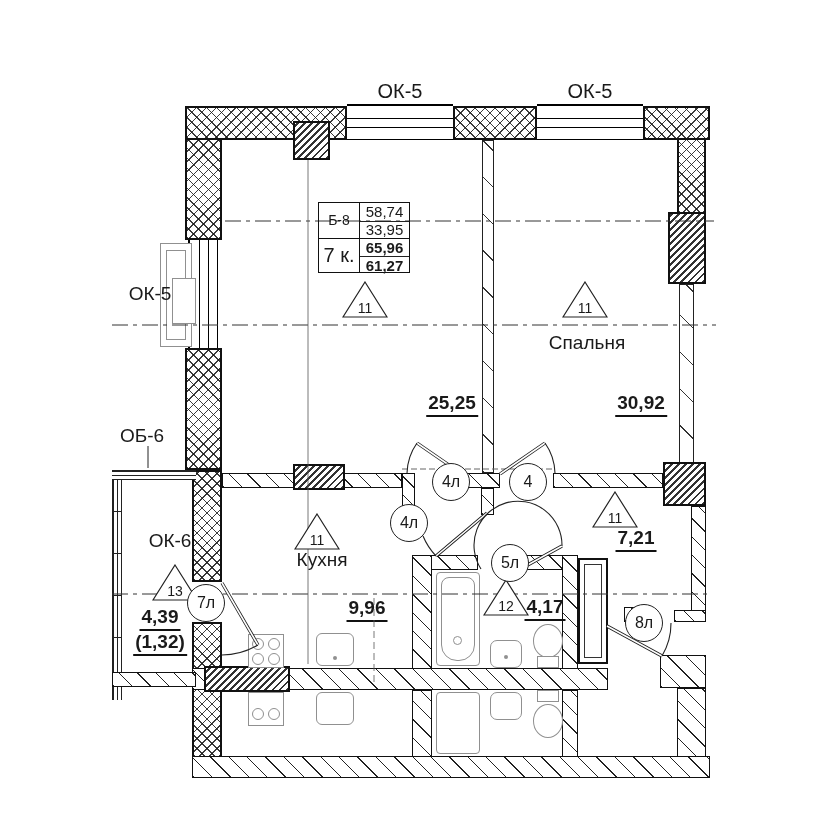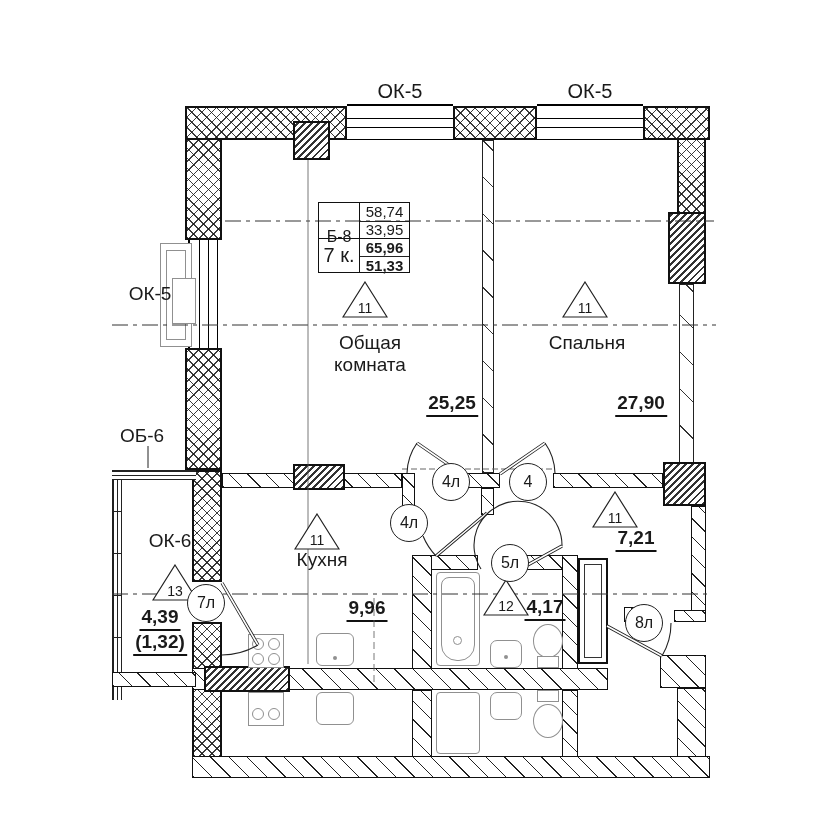--- a/index.html
+++ b/index.html
@@ -180,29 +180,25 @@
     <path d="M607 626 L662 656" stroke="#fff" stroke-width="1.6" fill="none"></path>
     <path d="M662 656 A64 64 0 0 0 671 623" stroke="#222" stroke-width="1.1" fill="none"></path>
   </svg>
 
   <div class="lbl" style="left:400px;top:80px">ОК-5</div>
   <div class="lbl" style="left:590px;top:80px">ОК-5</div>
   <div class="lbl" style="left:150px;top:283px;font-size:19px">ОК-5</div>
   <div class="lbl" style="left:142px;top:425px;font-size:19px">ОБ-6</div>
   <div class="lbl" style="left:170px;top:530px;font-size:19px">ОК-6</div>
 
-  <div class="room-name" style="left:370px;top:332px">
-    <span style="display:block">Общая</span>
-    <span style="display:block">комната</span>
-  </div>
   <div class="room-name" style="left:587px;top:332px">Спальня</div>
   <div class="room-name" style="left:322px;top:549px">Кухня</div>
 
   <div class="area" style="left:452px;top:392px">25,25</div>
-  <div class="area" style="left:641px;top:392px">27,90</div>
+  <div class="area" style="left:641px;top:392px">30,92</div>
   <div class="area" style="left:367px;top:597px">9,96</div>
   <div class="area" style="left:636px;top:527px">7,21</div>
   <div class="area" style="left:545px;top:596px">4,17</div>
   <div class="area" style="left:160px;top:606px">4,39</div>
   <div class="area" style="left:160px;top:631px">(1,32)</div>
 
   <div class="tri" style="left:342px;top:281px">
     <svg width="46" height="38">
         <polygon points="23,1 45,36 1,36" fill="#fff" stroke="#222" stroke-width="1.2"></polygon>
       </svg>
@@ -242,21 +238,21 @@
   <div class="circ" style="left:432px;top:463px">4л</div>
   <div class="circ" style="left:509px;top:463px">4</div>
   <div class="circ" style="left:390px;top:504px">4л</div>
   <div class="circ" style="left:491px;top:544px">5л</div>
   <div class="circ" style="left:187px;top:584px">7л</div>
   <div class="circ" style="left:625px;top:604px">8л</div>
 
   <div class="stamp">
     <div style="position:absolute;left:40px;top:0;bottom:0;border-left:1.3px solid #111"></div>
     <div style="position:absolute;left:0;right:0;top:34.5px;border-top:1.4px solid #111"></div>
-    <div class="cell" style="left:0;top:17px;width:40px;height:34px;font-size:16px">Б-8</div>
+    <div class="cell" style="left:0;top:0;width:40px;height:34px;font-size:14px">Б-8</div>
     <div class="cell" style="left:0;top:35px;width:40px;height:34px;font-size:20px">7 к.</div>
     <div class="cell" style="left:41px;top:0;width:49px;height:17px;font-size:15px">58,74</div>
     <div class="cell" style="left:41px;top:17.5px;width:49px;height:17px;font-size:15px;border-top:1px solid #222">33,95</div>
     <div class="cell" style="left:41px;top:35.5px;width:49px;height:17px;font-size:15px;font-weight:bold">65,96</div>
-    <div class="cell" style="left:41px;top:53px;width:49px;height:17px;font-size:15px;font-weight:bold;border-top:1px solid #222">51,33</div>
+    <div class="cell" style="left:41px;top:53px;width:49px;height:17px;font-size:15px;font-weight:bold;border-top:1px solid #222">61,27</div>
   </div>
 
 </div>
 
 </body></html>

